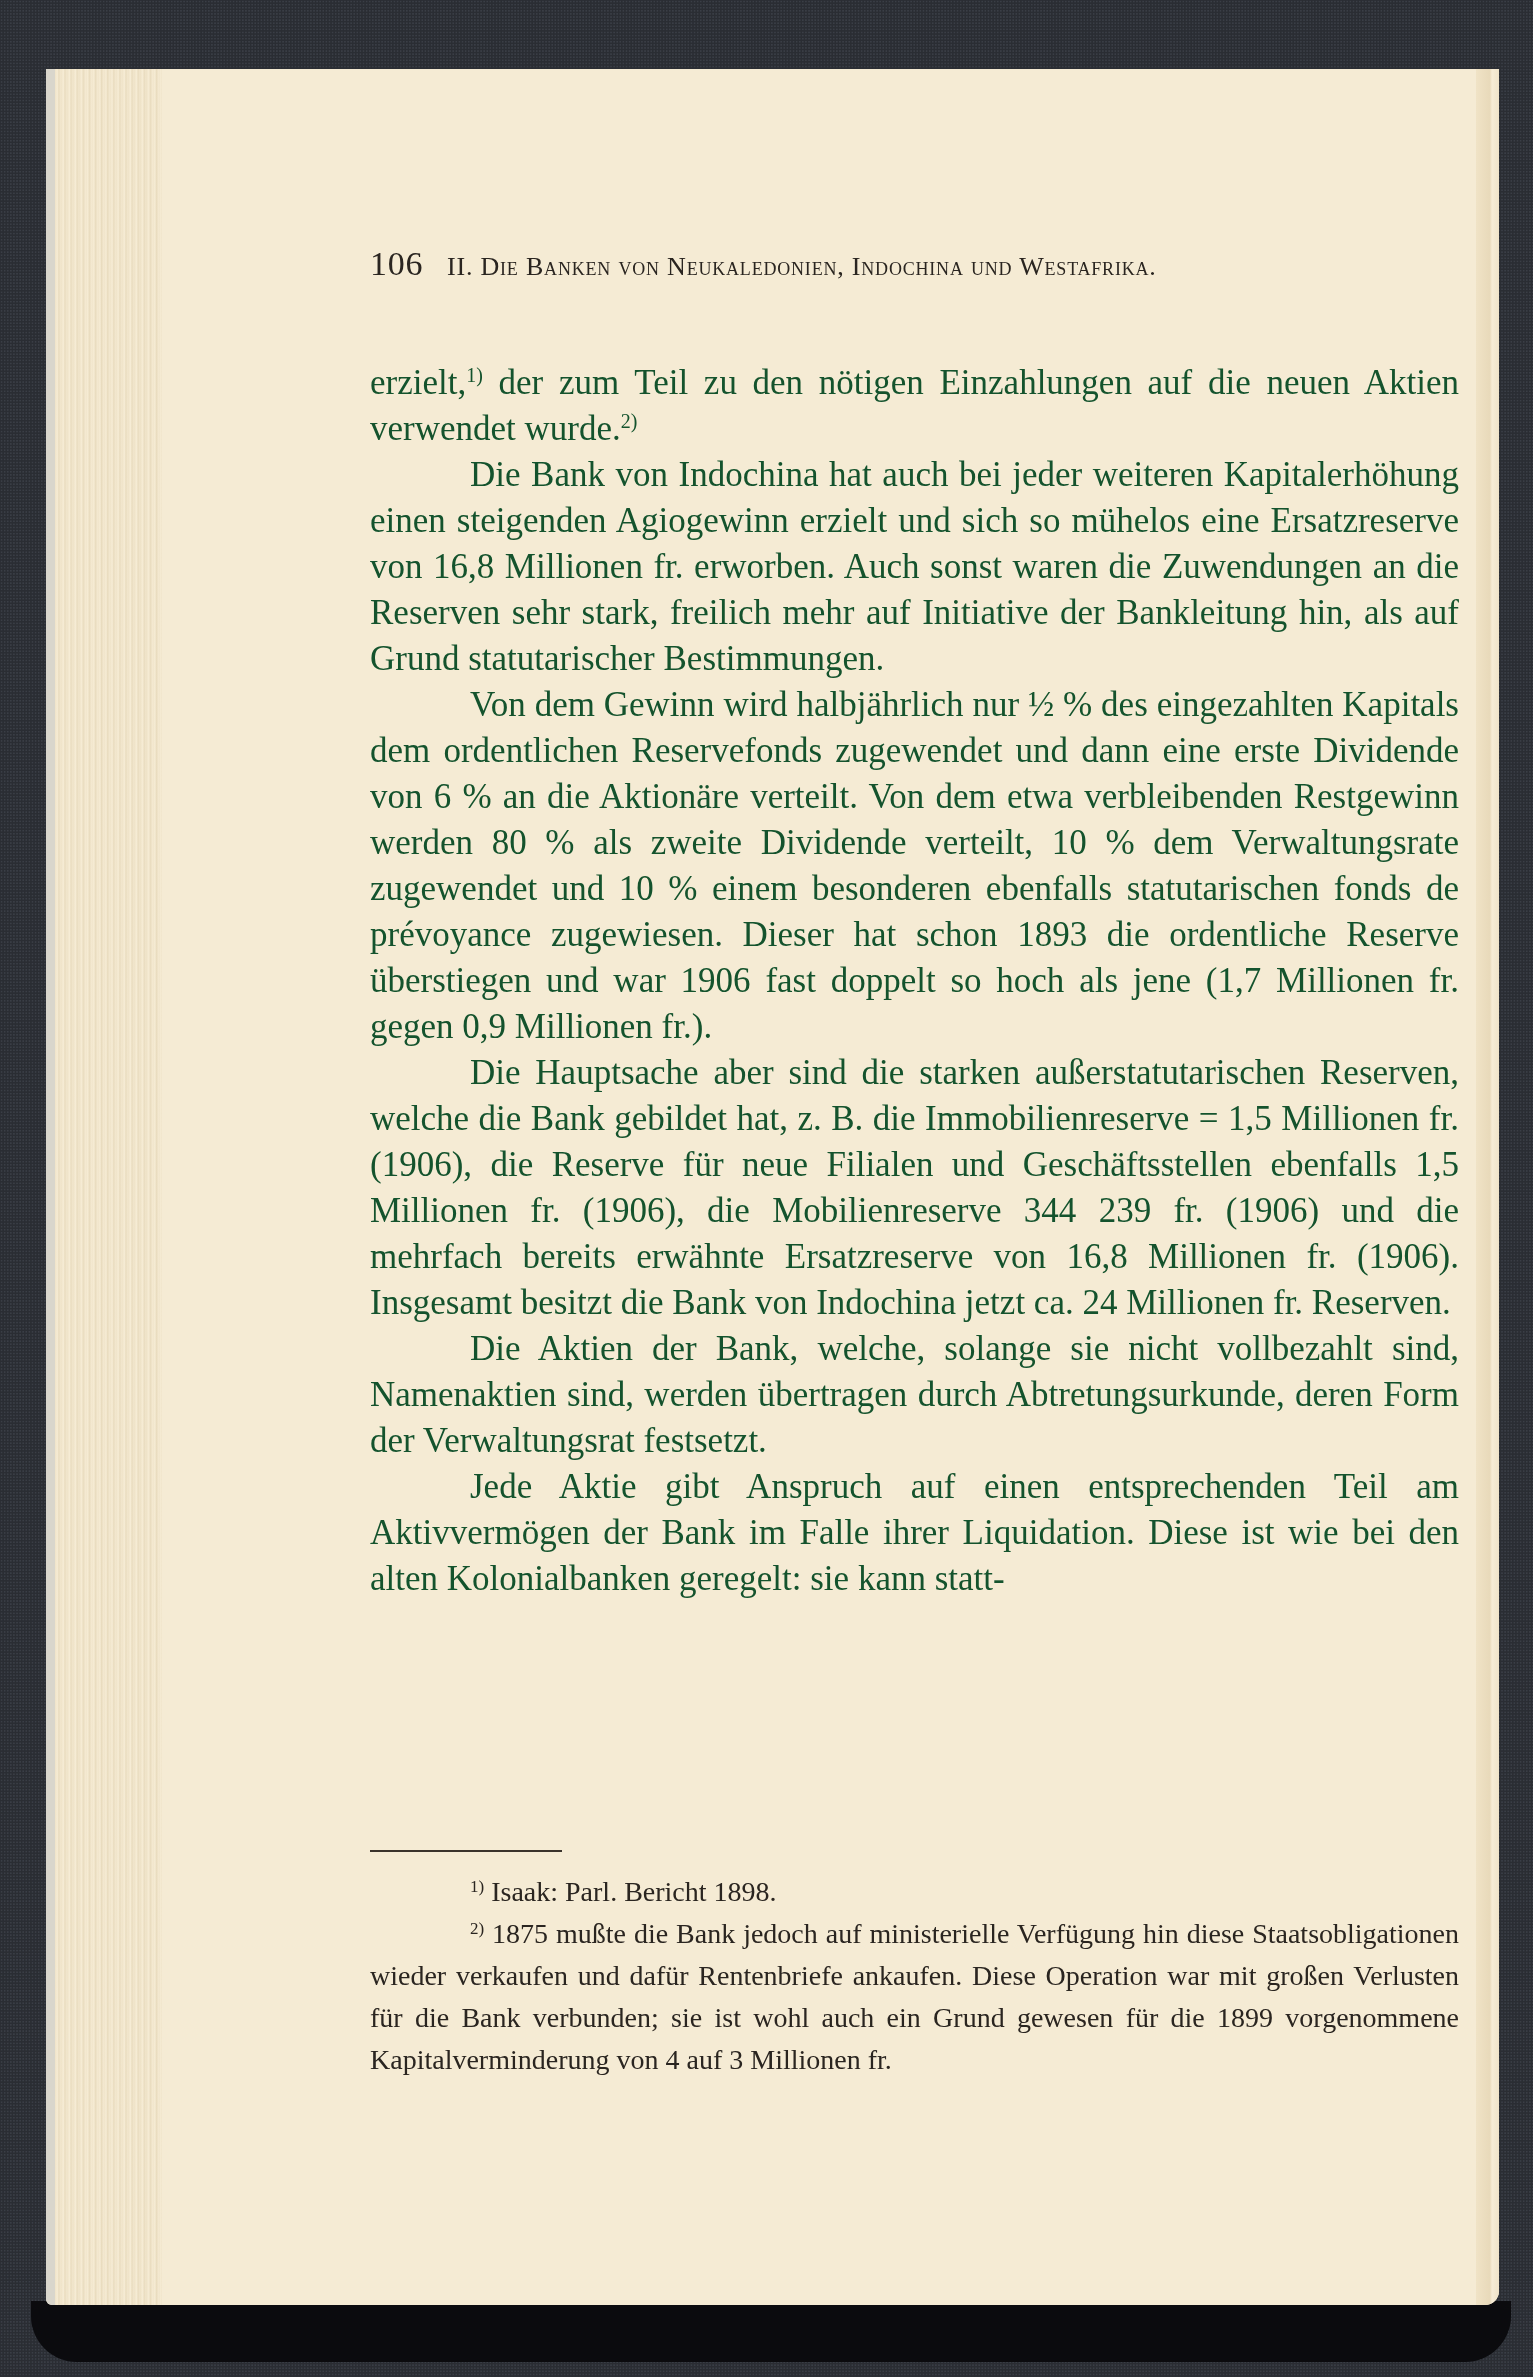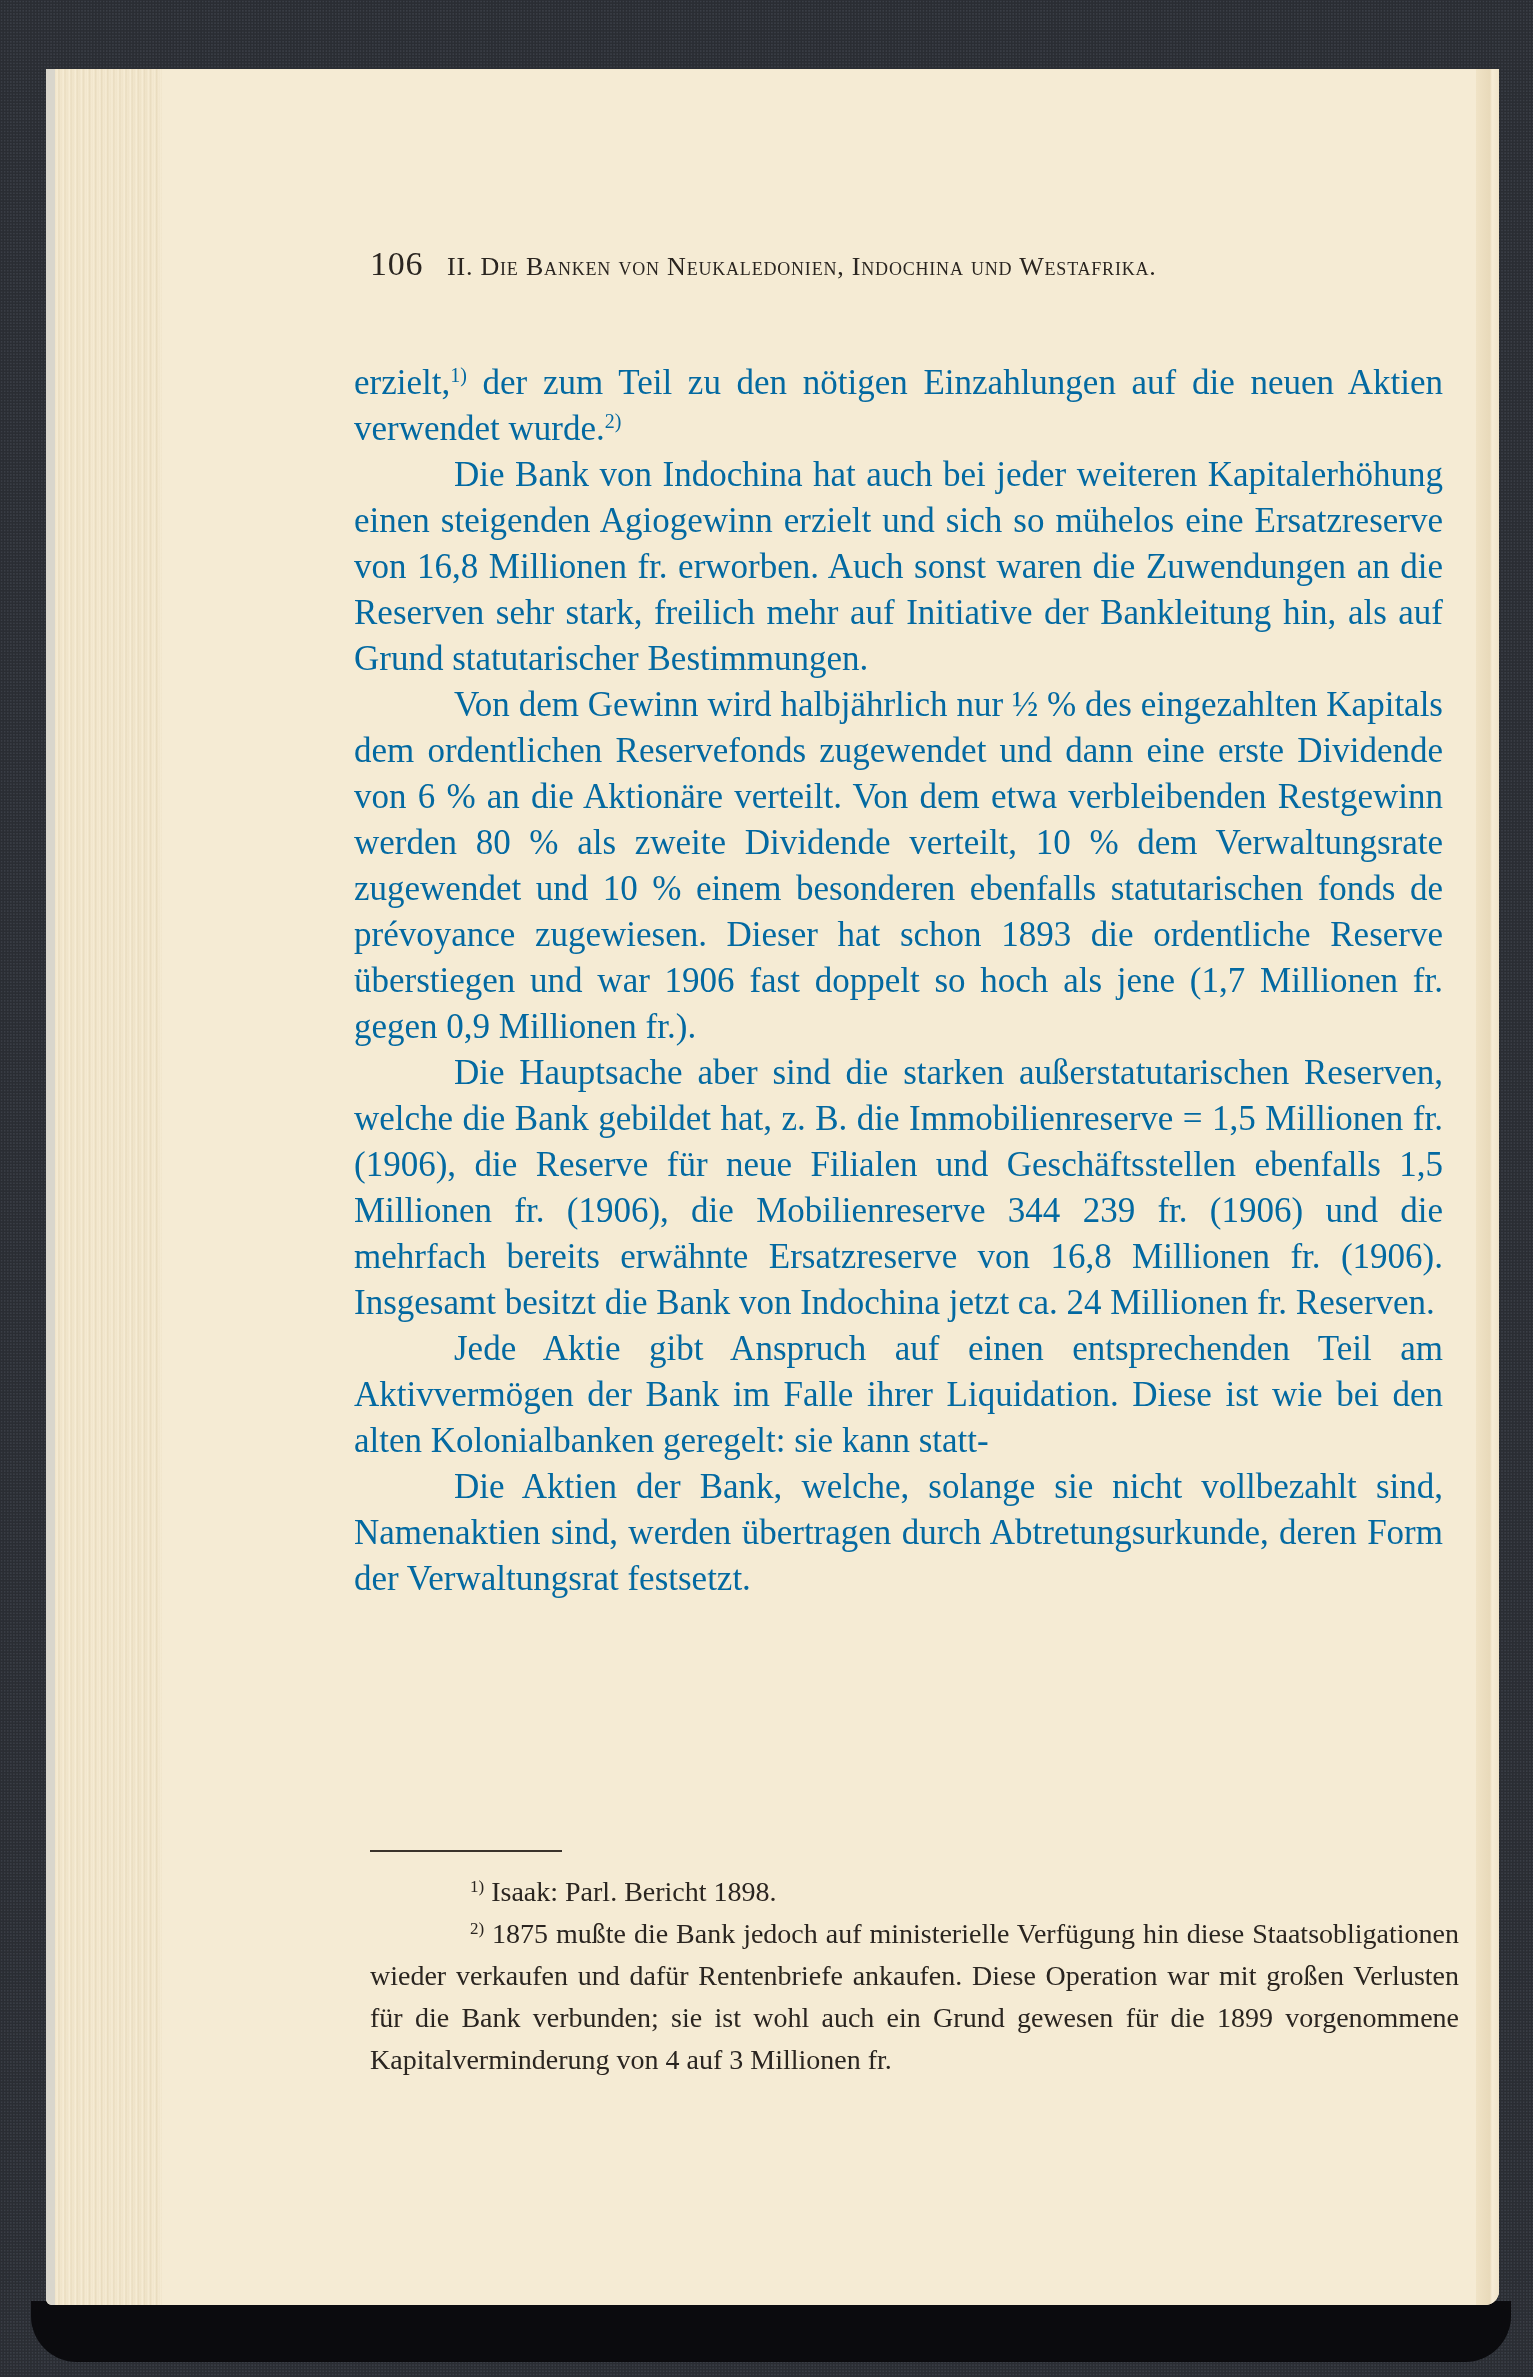--- a/index.html
+++ b/index.html
@@ -31,22 +31,22 @@
       background: linear-gradient(90deg, #f0e3c6, #e8d9ba 60%, #f6ecd6 70%, #efe3c9);
     }
     .header {
       position: absolute; left: 324px; top: 176px; width: 1089px;
       font-size: 23px; color: #2a2520; letter-spacing: 0.8px;
       white-space: nowrap;
     }
     .header .pnum { font-size: 34px; margin-right: 17px; }
     .header .running { font-variant: small-caps; font-size: 26px; }
     .body {
-      position: absolute; left: 308px; top: 291px; width: 1089px;
-      font-size: 35px; line-height: 46px; color: #0369a1;
+      position: absolute; left: 324px; top: 291px; width: 1089px;
+      font-size: 35px; line-height: 46px; color: #14532d;
       text-align: justify;
     }
     .body p { margin: 0; text-indent: 100px; }
     .body p.cont { text-indent: 0; }
     sup { font-size: 20px; vertical-align: 12.3px; line-height: 0; }
     .rule {
       position: absolute; left: 324px; top: 1781px; width: 192px; height: 2.3px;
       background: #3a332b;
     }
     .notes {
@@ -72,22 +72,22 @@
     <span class="running">II. Die Banken von Neukaledonien, Indochina und Westafrika.</span>
   </div>
 
   <div class="body">
     <p class="cont">
       <span>erzielt,</span><sup>1)</sup><span> der zum Teil zu den nötigen Einzahlungen auf die neuen Aktien verwendet wurde.</span><sup>2)</sup>
     </p>
     <p>Die Bank von Indochina hat auch bei jeder weiteren Kapitalerhöhung einen steigenden Agiogewinn erzielt und sich so mühelos eine Ersatzreserve von 16,8 Millionen fr. erworben. Auch sonst waren die Zuwendungen an die Reserven sehr stark, freilich mehr auf Initiative der Bankleitung hin, als auf Grund statutarischer Bestimmungen.</p>
     <p>Von dem Gewinn wird halbjährlich nur ½ % des eingezahlten Kapitals dem ordentlichen Reservefonds zugewendet und dann eine erste Dividende von 6 % an die Aktionäre verteilt. Von dem etwa verbleibenden Restgewinn werden 80 % als zweite Dividende verteilt, 10 % dem Verwaltungsrate zugewendet und 10 % einem besonderen ebenfalls statutarischen fonds de prévoyance zugewiesen. Dieser hat schon 1893 die ordentliche Reserve überstiegen und war 1906 fast doppelt so hoch als jene (1,7 Millionen fr. gegen 0,9 Millionen fr.).</p>
     <p>Die Hauptsache aber sind die starken außerstatutarischen Reserven, welche die Bank gebildet hat, z. B. die Immobilienreserve = 1,5 Millionen fr. (1906), die Reserve für neue Filialen und Geschäftsstellen ebenfalls 1,5 Millionen fr. (1906), die Mobilienreserve 344 239 fr. (1906) und die mehrfach bereits erwähnte Ersatzreserve von 16,8 Millionen fr. (1906). Insgesamt besitzt die Bank von Indochina jetzt ca. 24 Millionen fr. Reserven.</p>
+    <p>Die Aktien der Bank, welche, solange sie nicht vollbezahlt sind, Namenaktien sind, werden übertragen durch Abtretungsurkunde, deren Form der Verwaltungsrat festsetzt.</p>
     <p>Jede Aktie gibt Anspruch auf einen entsprechenden Teil am Aktivvermögen der Bank im Falle ihrer Liquidation. Diese ist wie bei den alten Kolonialbanken geregelt: sie kann statt-</p>
-    <p>Die Aktien der Bank, welche, solange sie nicht vollbezahlt sind, Namenaktien sind, werden übertragen durch Abtretungsurkunde, deren Form der Verwaltungsrat festsetzt.</p>
   </div>
 
   <div class="rule"></div>
 
   <div class="notes">
     <p><sup>1)</sup><span> Isaak: Parl. Bericht 1898.</span></p>
     <p><sup>2)</sup><span> 1875 mußte die Bank jedoch auf ministerielle Verfügung hin diese Staatsobligationen wieder verkaufen und dafür Rentenbriefe ankaufen. Diese Operation war mit großen Verlusten für die Bank verbunden; sie ist wohl auch ein Grund gewesen für die 1899 vorgenommene Kapitalverminderung von 4 auf 3 Millionen fr.</span></p>
   </div>
 </div>
 

